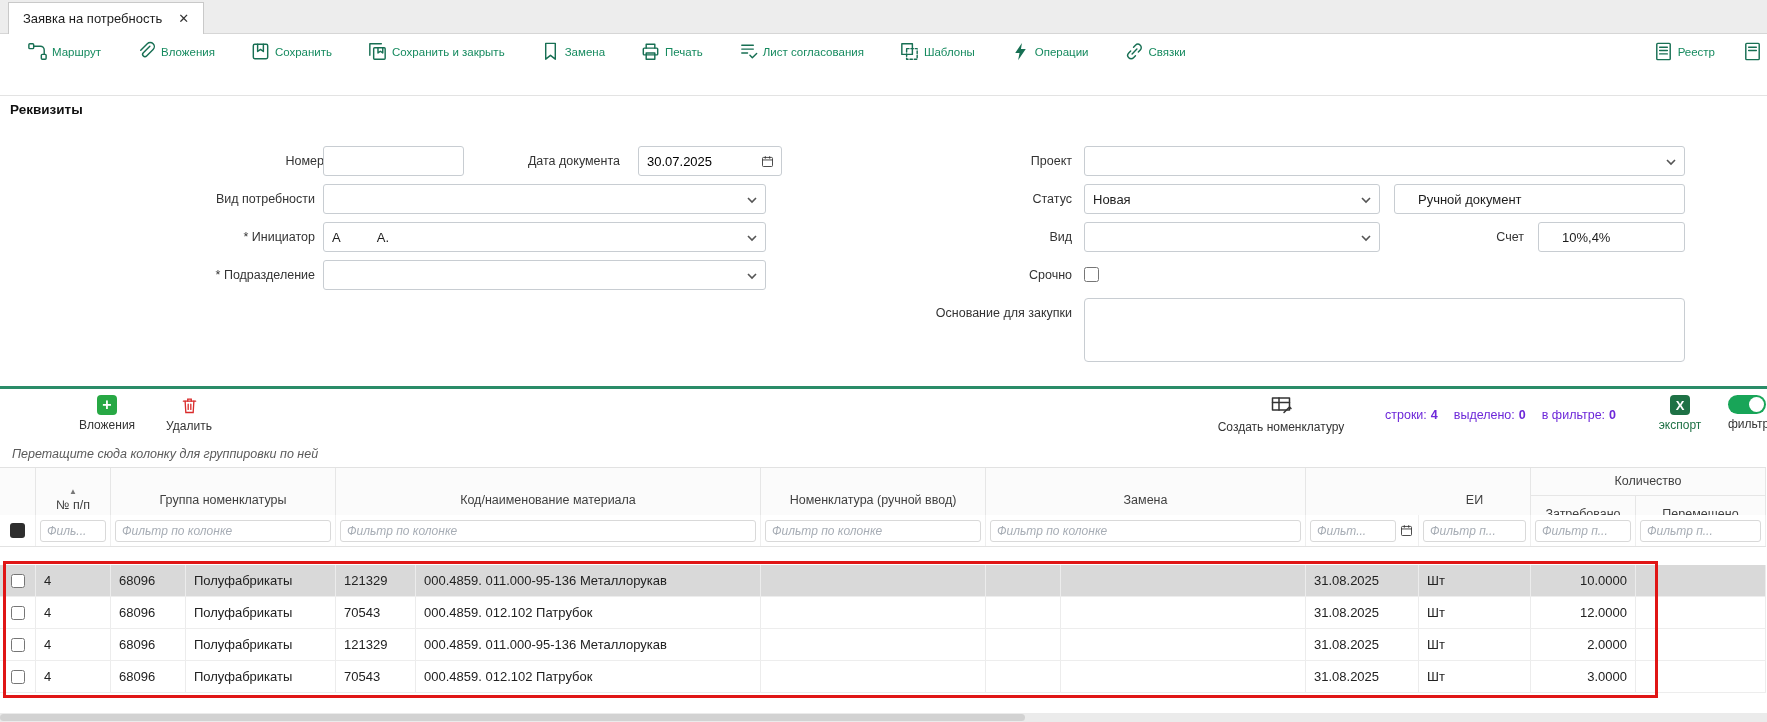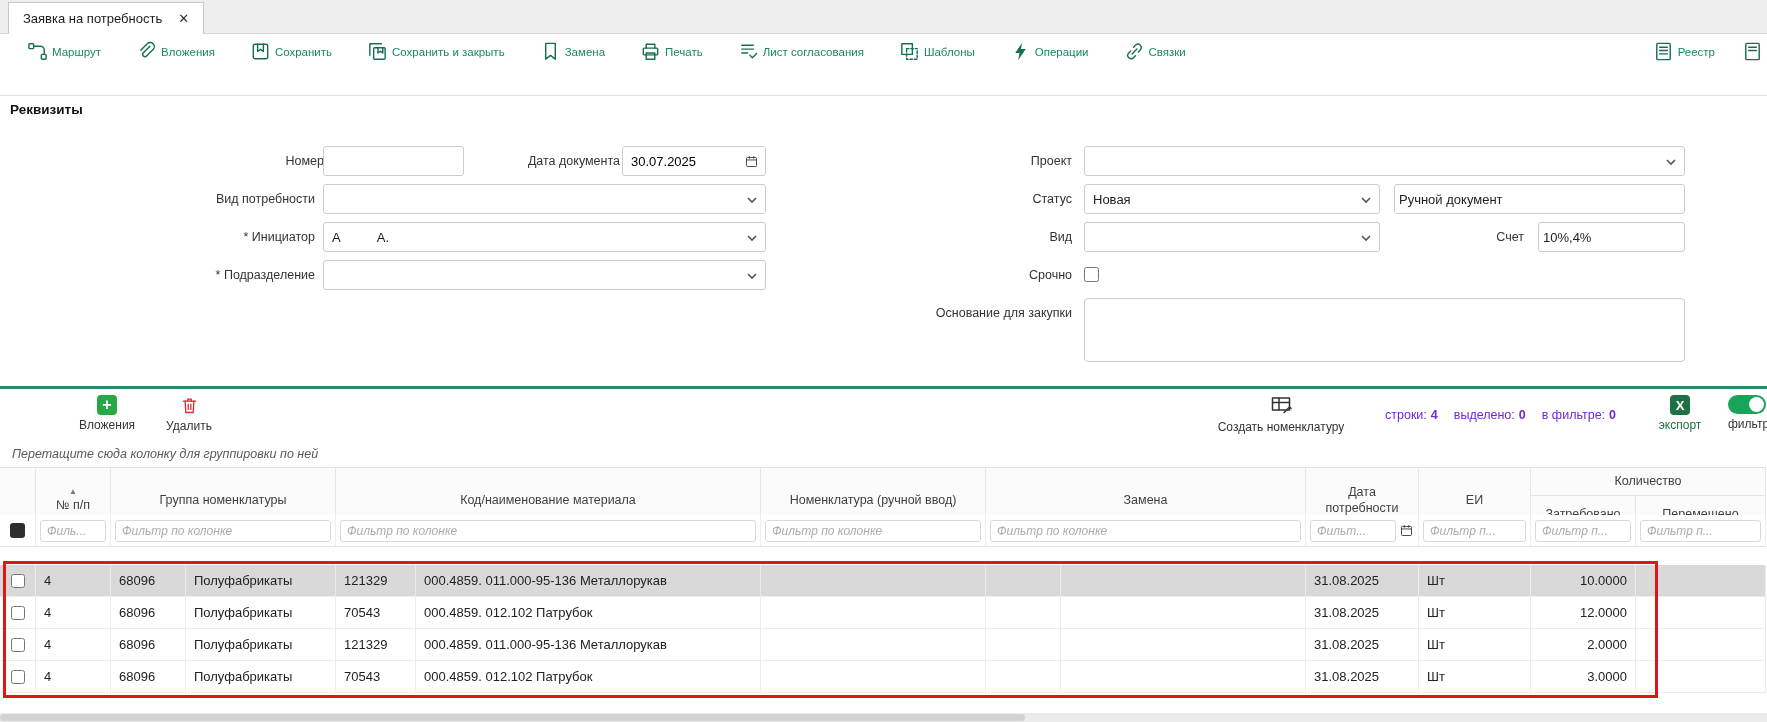--- a/index.html
+++ b/index.html
@@ -20,25 +20,25 @@
   .tlabel { font-size:11.5px; color:#168a5f; white-space:nowrap; }
   .tb-right { position:absolute; right:0; top:6px; display:flex; }
   .tb-right .titem { margin-right:26px; }
   .tb-right .titem.cut { margin-right:-20px; }
 
   
   .secttl { position:absolute; top:96px; left:0; right:0; height:26px; display:flex; align-items:center; padding-left:10px; font-size:13.5px; font-weight:bold; color:#111; }
   .form { position:absolute; top:122px; left:0; right:0; height:264px; }
   .flabel { position:absolute; height:30px; line-height:30px; text-align:right; font-size:12.5px; color:#333; white-space:nowrap; }
   .finput, .fselect, .fwrap { position:absolute; height:30px; border:1px solid #c8cdd2; border-radius:3px; background:#fff; font-size:13px; color:#1d1d1d; }
-  input.finput { padding:0 4px; outline:none; font-family:inherit; }
+  input.finput { padding:0 23px; outline:none; font-family:inherit; }
   .fselect { display:flex; align-items:center; padding:0 26px 0 8px; cursor:pointer; }
   .fselect .val { white-space:pre; overflow:hidden; }
   .fselect svg.chev { position:absolute; right:7px; top:9px; width:12px; height:12px; stroke:#555; fill:none; stroke-width:1.6; }
-  .fwrap { display:flex; align-items:center; padding:0 6px 0 8px; }
+  .fwrap { display:flex; align-items:center; padding:0 6px 0 8px;margin-left:16px; }
   .fwrap input { border:none; outline:none; flex:1; font-size:13px; font-family:inherit; min-width:0; }
   .fwrap svg { width:15px; height:15px; stroke:#333; fill:none; stroke-width:1.4; }
   textarea.farea { position:absolute; border:1px solid #c8cdd2; border-radius:4px; resize:none; outline:none; font-family:inherit; font-size:13px; padding:6px 8px; }
   input.fcheck { position:absolute; width:15px; height:15px; }
 
   
   .divider { position:absolute; top:386px; left:0; right:0; height:3px; background:#2a8c68; }
   .gridbar { position:absolute; top:389px; left:0; right:0; height:52px; background:#fff; }
   .gbtn { position:absolute; display:flex; flex-direction:column; align-items:center; gap:3px; cursor:pointer; }
   .gbtn .glabel { font-size:12px; color:#333; white-space:nowrap; }
@@ -308,23 +308,20 @@
       </div>
     <div class="hc sp" style="grid-column:5/7">
         <span>Код/наименование материала</span>
       </div>
     <div class="hc sp" style="grid-column:7">
         <span>Номенклатура (ручной ввод)</span>
       </div>
     <div class="hc sp" style="grid-column:8/10">
         <span>Замена</span>
       </div>
-    <div class="hc sp" style="grid-column:10">
-        <span>Дата потребности</span>
-      </div>
     <div class="hc sp" style="grid-column:11">
         <span>ЕИ</span>
       </div>
     <div class="hc qty">
         <span>Количество</span>
       </div>
     <div class="hc" style="grid-column:12;grid-row:2">
         <span>Затребовано</span>
       </div>
     <div class="hc" style="grid-column:13;grid-row:2">

